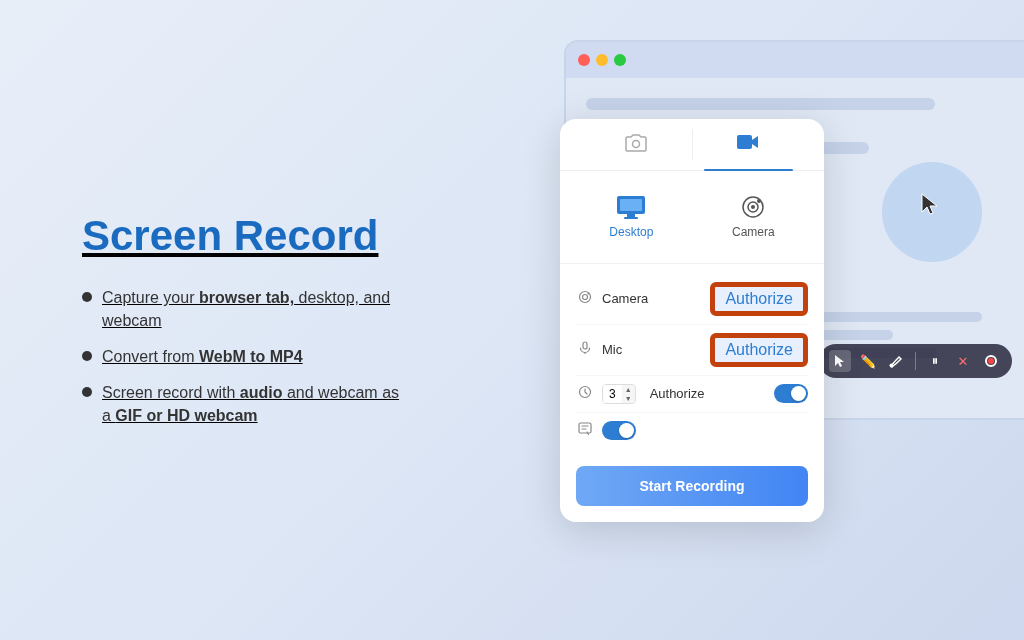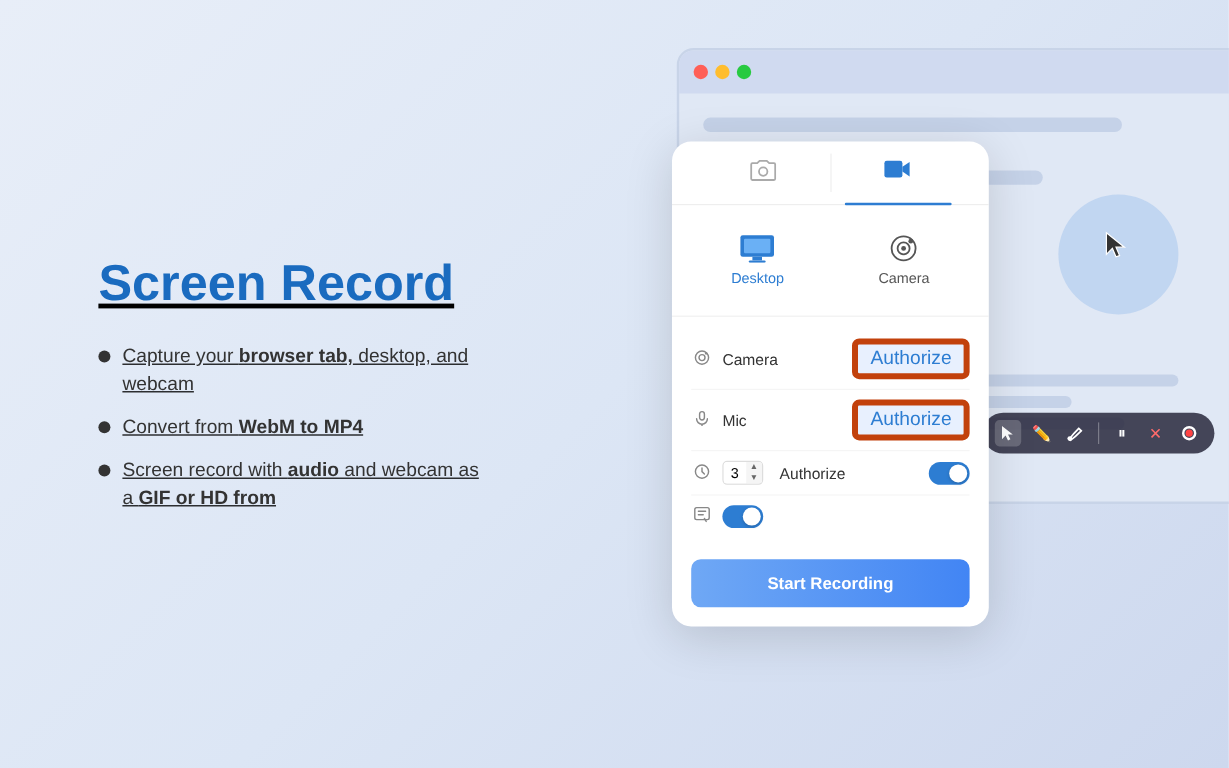--- a/index.html
+++ b/index.html
@@ -380,21 +380,21 @@
     <li class="bullet-item">
       <span class="bullet-dot"></span>
       <span>Capture your <strong>browser tab,</strong> desktop, and webcam</span>
     </li>
     <li class="bullet-item">
       <span class="bullet-dot"></span>
       <span>Convert from <strong>WebM to MP4</strong></span>
     </li>
     <li class="bullet-item">
       <span class="bullet-dot"></span>
-      <span>Screen record with <strong>audio</strong> and webcam as a <strong>GIF or HD from</strong></span>
+      <span>Screen record with <strong>audio</strong> and webcam as a <strong>GIF or HD webcam</strong></span>
     </li>
   </ul>
 </div>
 
 <div class="right-panel">
 
   <div class="browser-mockup">
     <div class="browser-titlebar">
       <div class="traffic-light tl-red"></div>
       <div class="traffic-light tl-yellow"></div>

